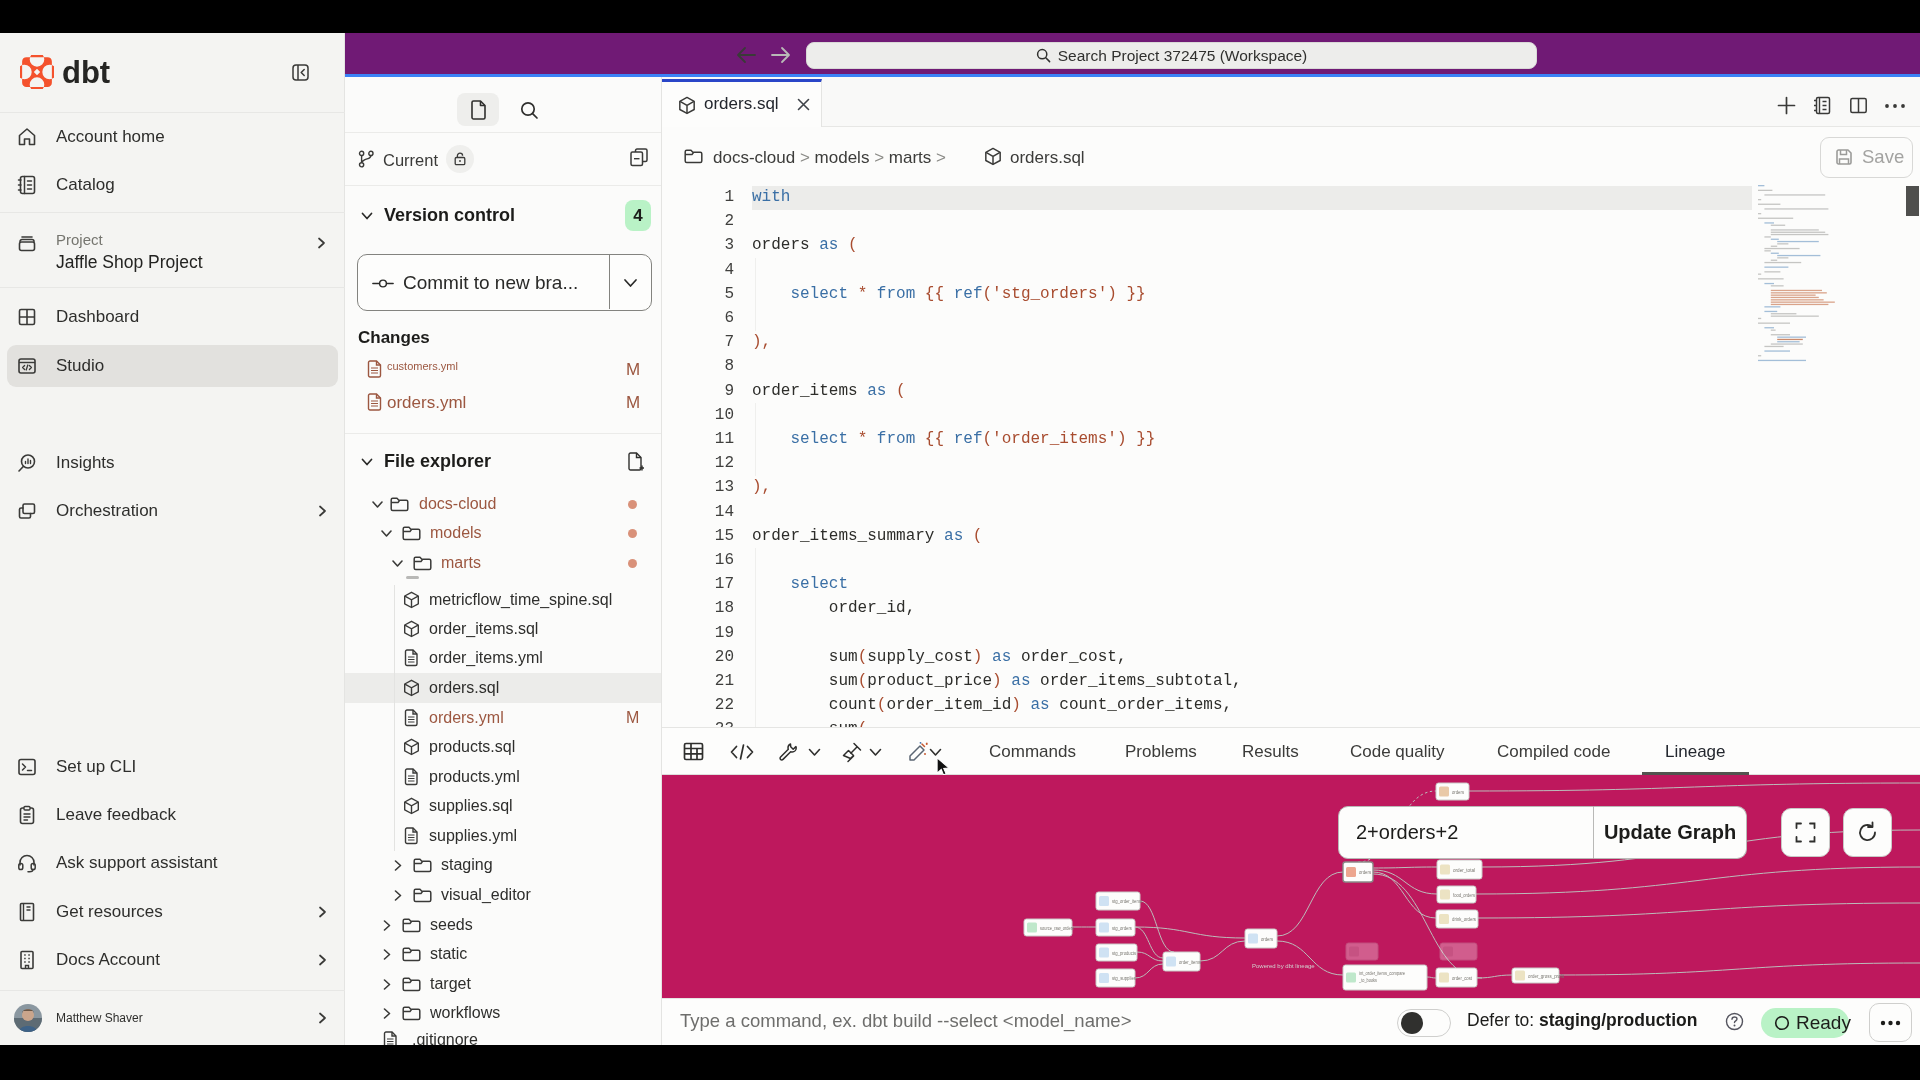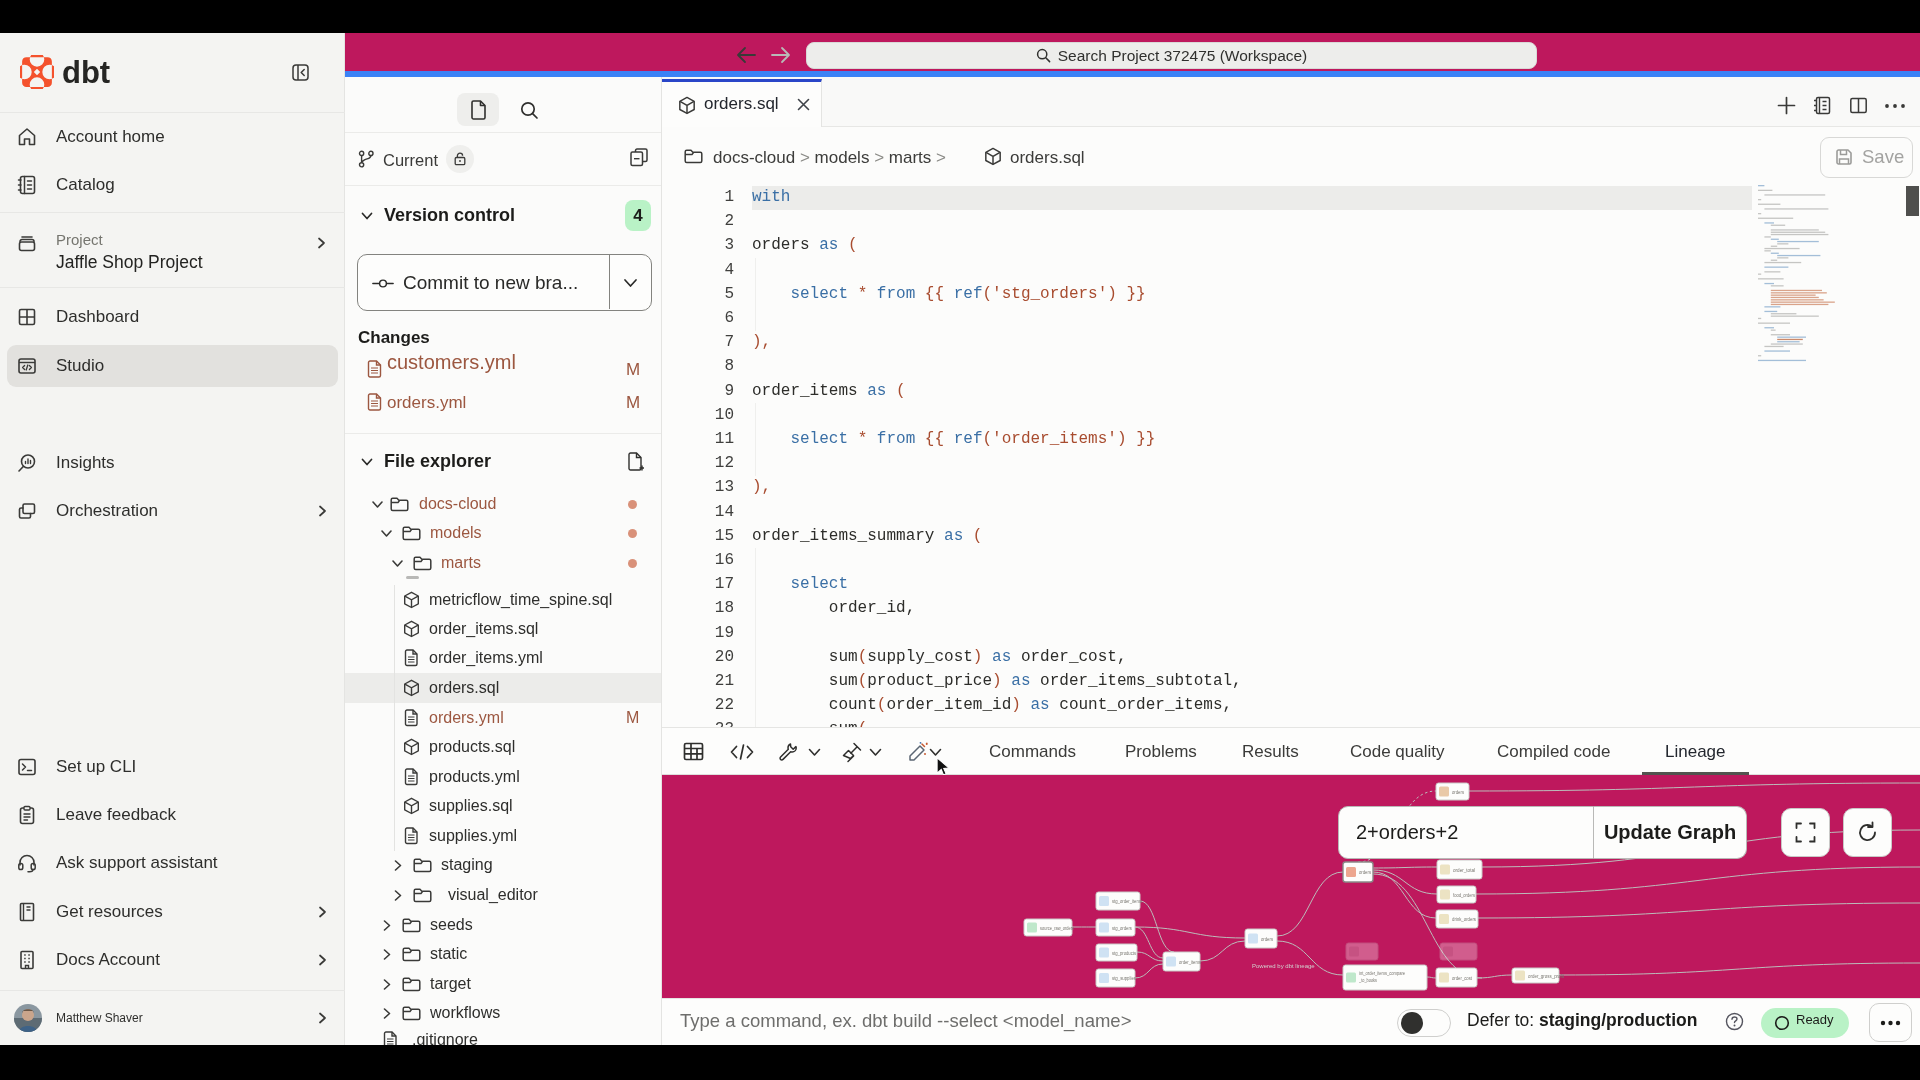--- a/index.html
+++ b/index.html
@@ -3,21 +3,21 @@
 <meta charset="utf-8">
 <style>
 * { margin:0; padding:0; box-sizing:border-box; }
 html,body { width:1920px; height:1080px; background:#000; overflow:hidden; }
 body { font-family:"Liberation Sans", sans-serif; -webkit-font-smoothing:antialiased; }
 #app { position:absolute; left:0; top:33px; width:1920px; height:1012px; background:#fbfbfa; overflow:hidden; }
 .abs { position:absolute; }
 svg { display:block; }
 
 
-#hdr { position:absolute; left:345px; top:0; width:1575px; height:44px; background:#be185d; border-bottom:6px solid #3b82f6; }
+#hdr { position:absolute; left:345px; top:0; width:1575px; height:44px; background:#701a75; border-bottom:3px solid #3b82f6; }
 #searchbox { position:absolute; left:461px; top:9px; width:731px; height:27px; background:#ededeb; border:1px solid #d9d9d7; border-radius:8px; display:flex; align-items:center; justify-content:center; gap:7px; color:#30302e; font-size:15.5px; }
 
 
 #sidebar { position:absolute; left:0; top:0; width:345px; height:1012px; background:#f4f4f2; border-right:1px solid #e4e4e2; }
 .navitem { position:absolute; left:0; width:345px; height:48px; color:#2e2e2c; font-size:17px; }
 .navitem .ic { position:absolute; left:16px; top:50%; margin-top:-11px; width:22px; height:22px; }
 .navitem .lb { position:absolute; left:56px; top:50%; transform:translateY(-50%); }
 .chevr { position:absolute; right:16px; top:50%; margin-top:-7px; }
 .sdiv { position:absolute; left:0; width:345px; border-top:1px solid #e7e7e5; }
 .sel { position:absolute; left:7px; width:331px; height:42px; background:#e2e1de; border-radius:9px; }
@@ -258,21 +258,21 @@
     </div>
 
     <div class="abs" style="left:13px;top:251px;font-size:17px;font-weight:700;color:#1c1c1a">Changes</div>
     <div class="abs" style="left:22px;top:283px">
       <svg width="15" height="18" viewBox="0 0 15 18">
           <path d="M1.5 2.5 C1.5 1.7 2.2 1 3 1 H9.5 L13.5 5 V15.5 C13.5 16.3 12.8 17 12 17 H3 C2.2 17 1.5 16.3 1.5 15.5 Z" stroke="#9c5740" stroke-width="1.4" fill="none"></path>
           <path d="M9.5 1 V5 H13.5" stroke="#9c5740" stroke-width="1.4" fill="none"></path>
           <path d="M4 8 H11 M4 10.5 H11 M4 13 H11" stroke="#9c5740" stroke-width="1.2"></path>
         </svg>
     </div>
-    <div class="abs rust" style="left:42px;top:274px;font-size:20px">customers.yml</div>
+    <div class="abs rust" style="left:42px;top:283px;font-size:11px">customers.yml</div>
     <div class="abs rust" style="left:281px;top:283px;font-size:17px;font-weight:500">M</div>
     <div class="abs" style="left:22px;top:316px">
       <svg width="15" height="18" viewBox="0 0 15 18">
           <path d="M1.5 2.5 C1.5 1.7 2.2 1 3 1 H9.5 L13.5 5 V15.5 C13.5 16.3 12.8 17 12 17 H3 C2.2 17 1.5 16.3 1.5 15.5 Z" stroke="#9c5740" stroke-width="1.4" fill="none"></path>
           <path d="M9.5 1 V5 H13.5" stroke="#9c5740" stroke-width="1.4" fill="none"></path>
           <path d="M4 8 H11 M4 10.5 H11 M4 13 H11" stroke="#9c5740" stroke-width="1.2"></path>
         </svg>
     </div>
     <div class="abs rust" style="left:42px;top:316px;font-size:17px">orders.yml</div>
     <div class="abs rust" style="left:281px;top:316px;font-size:17px;font-weight:500">M</div>
@@ -409,21 +409,21 @@
         </svg>
         <span class="nm" style="left:96px">staging</span>
       </div>
     <div class="treerow" style="top:803px">
         <svg class="abs" style="left:48px;top:10px" width="10" height="11" viewBox="0 0 10 11">
           <use href="#i-chr"></use>
         </svg>
         <svg class="abs" style="left:68px;top:7px" width="19" height="17" viewBox="0 0 19 17">
           <use href="#i-folder"></use>
         </svg>
-        <span class="nm" style="left:103px">visual_editor</span>
+        <span class="nm" style="left:96px">visual_editor</span>
       </div>
     <div class="treerow" style="top:833px">
         <svg class="abs" style="left:37px;top:10px" width="10" height="11" viewBox="0 0 10 11">
           <use href="#i-chr"></use>
         </svg>
         <svg class="abs" style="left:57px;top:7px" width="19" height="17" viewBox="0 0 19 17">
           <use href="#i-folder"></use>
         </svg>
         <span class="nm" style="left:85px">seeds</span>
       </div>
@@ -786,21 +786,21 @@
       <div class="abs" style="left:805px;top:12px;font-size:17.5px;color:#1c1c1a">Defer to: <b>staging/production</b></div>
       <svg class="abs" style="left:1063px;top:14px" width="19" height="19" viewBox="0 0 19 19">
           <circle cx="9.5" cy="9.5" r="8" stroke="#55555f" stroke-width="1.4" fill="none"></circle>
           <path d="M7 7.2 C7 5.9 8.1 5 9.5 5 C10.9 5 12 5.9 12 7.1 C12 8.9 9.5 8.8 9.5 10.5" stroke="#55555f" stroke-width="1.4" fill="none" stroke-linecap="round"></path>
           <circle cx="9.5" cy="13.4" r="1" fill="#55555f"></circle>
         </svg>
       <div class="abs" style="left:1099px;top:10px;width:88px;height:30px;background:#b9f2c6;border-radius:15px"></div>
       <svg class="abs" style="left:1112px;top:17px" width="16" height="16" viewBox="0 0 16 16">
           <circle cx="8" cy="8" r="6.3" stroke="#1c1c1a" stroke-width="1.6" fill="none"></circle>
         </svg>
-      <div class="abs" style="left:1134px;top:14px;font-size:13px;color:#1c1c1a;font-weight:500">Ready</div>
+      <div class="abs" style="left:1134px;top:14px;font-size:19px;color:#1c1c1a;font-weight:500">Ready</div>
       <div class="abs" style="left:1207px;top:5px;width:43px;height:39px;background:#fdfdfc;border:1px solid #cfcfcd;border-radius:10px"></div>
         <svg class="abs" style="left:1218px;top:22px" width="21" height="6" viewBox="0 0 21 6">
           <circle cx="3" cy="3" r="2.2" fill="#1c1c1a"></circle>
           <circle cx="10.5" cy="3" r="2.2" fill="#1c1c1a"></circle>
           <circle cx="18" cy="3" r="2.2" fill="#1c1c1a"></circle>
         </svg>
     </div>
   </div>
 </div>
 

